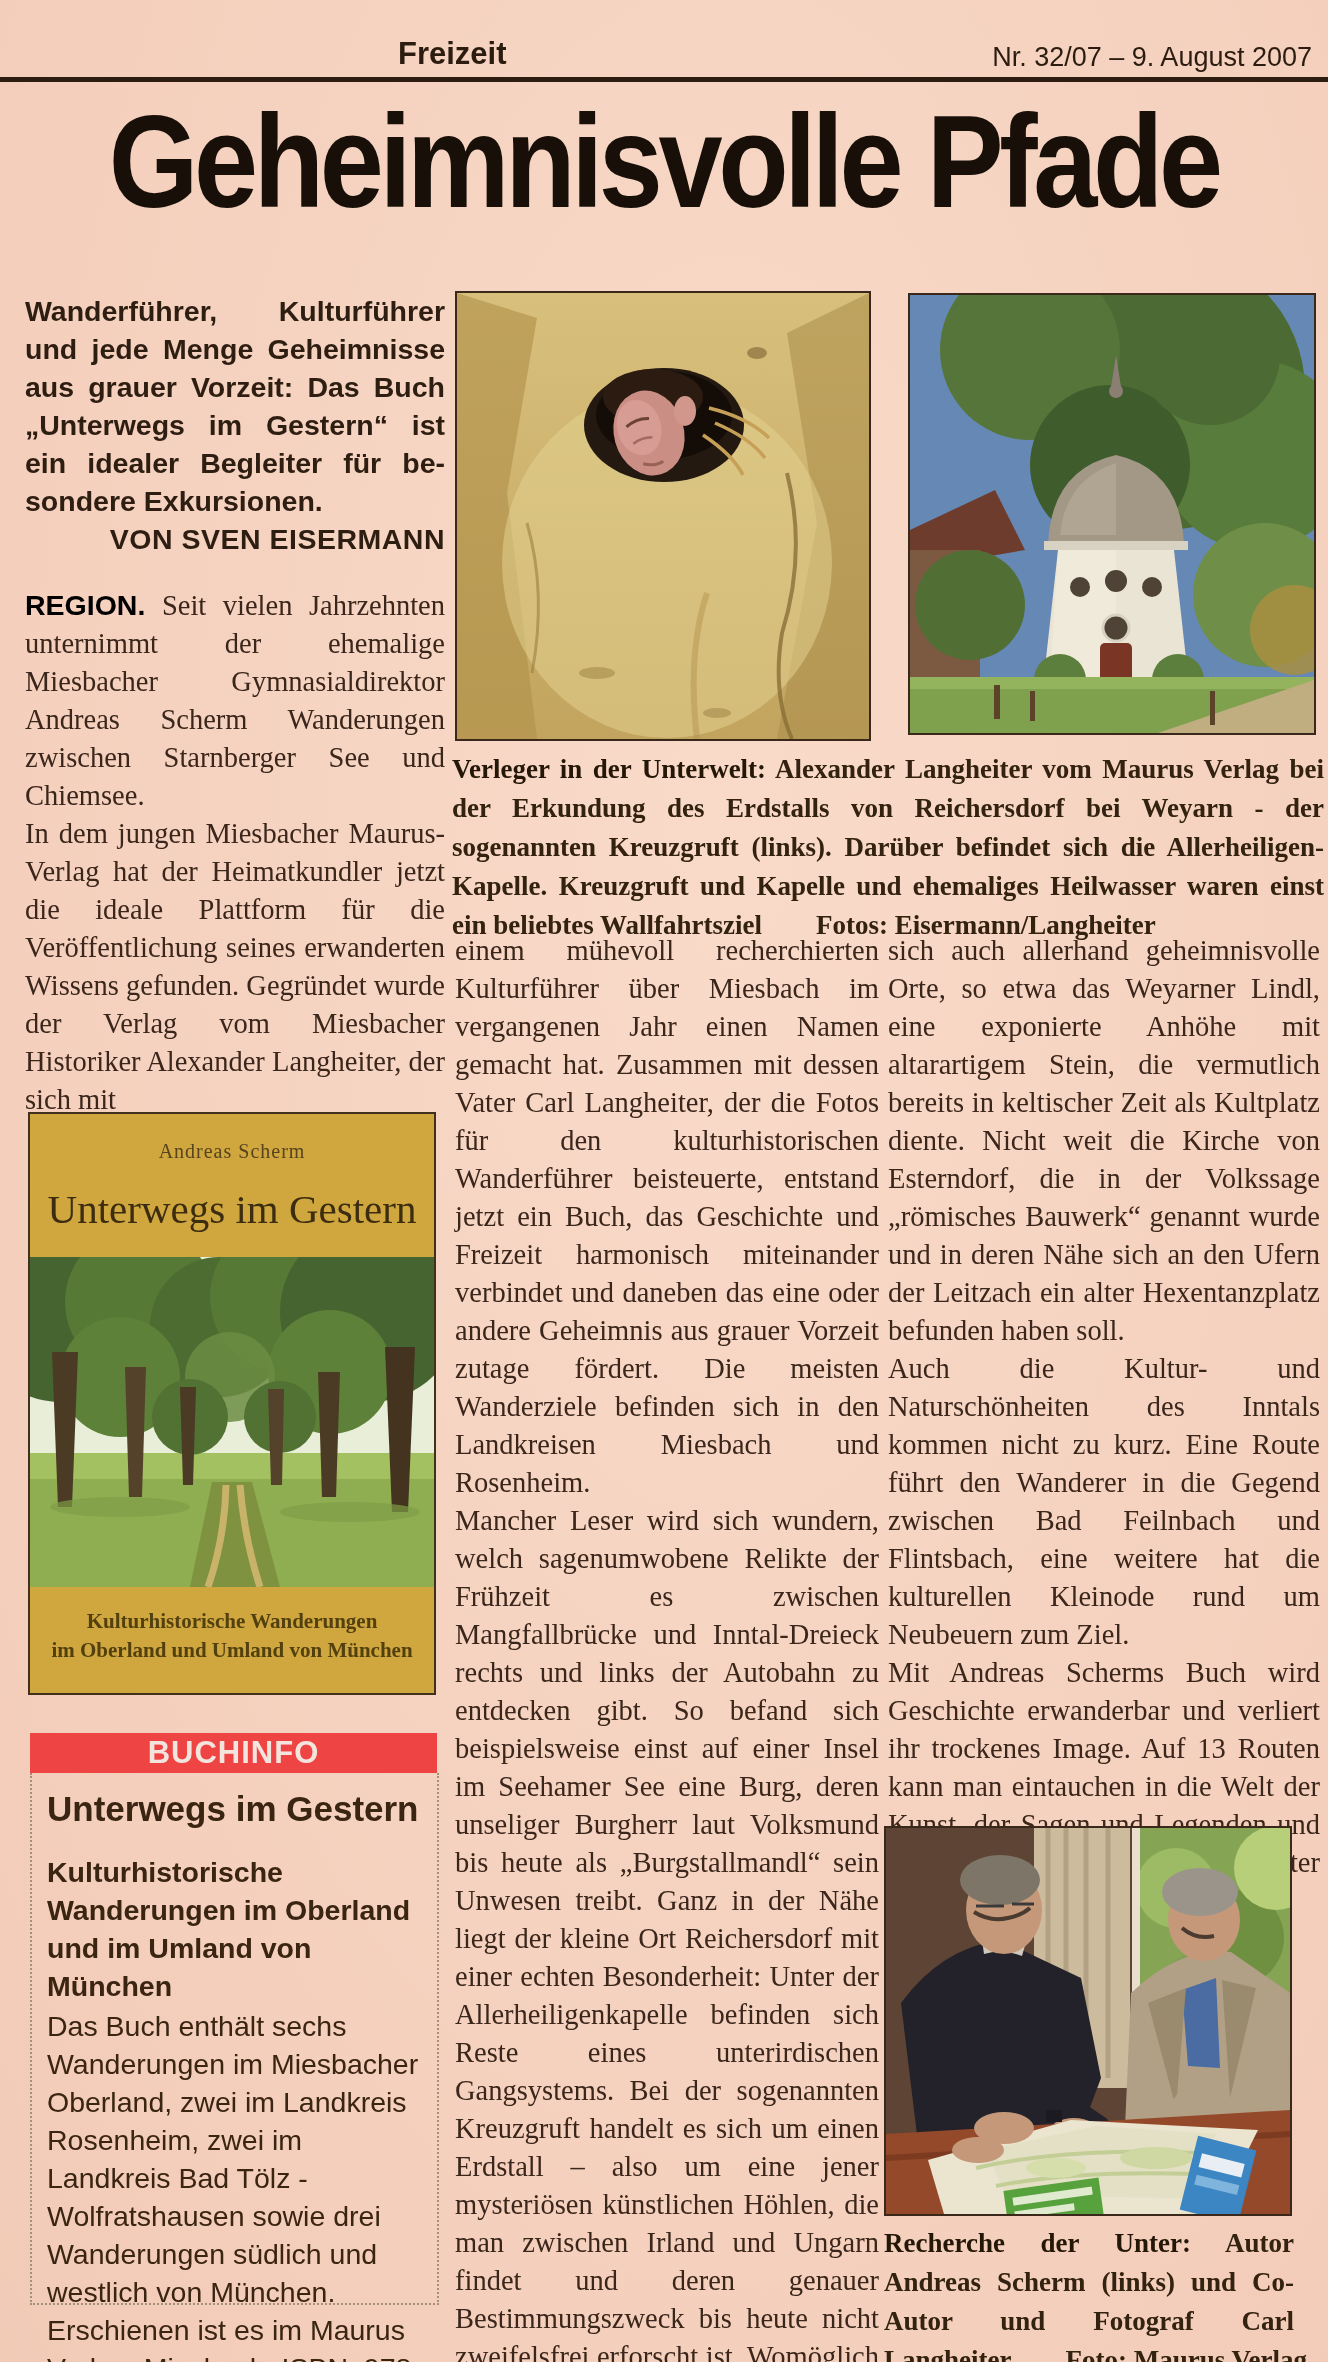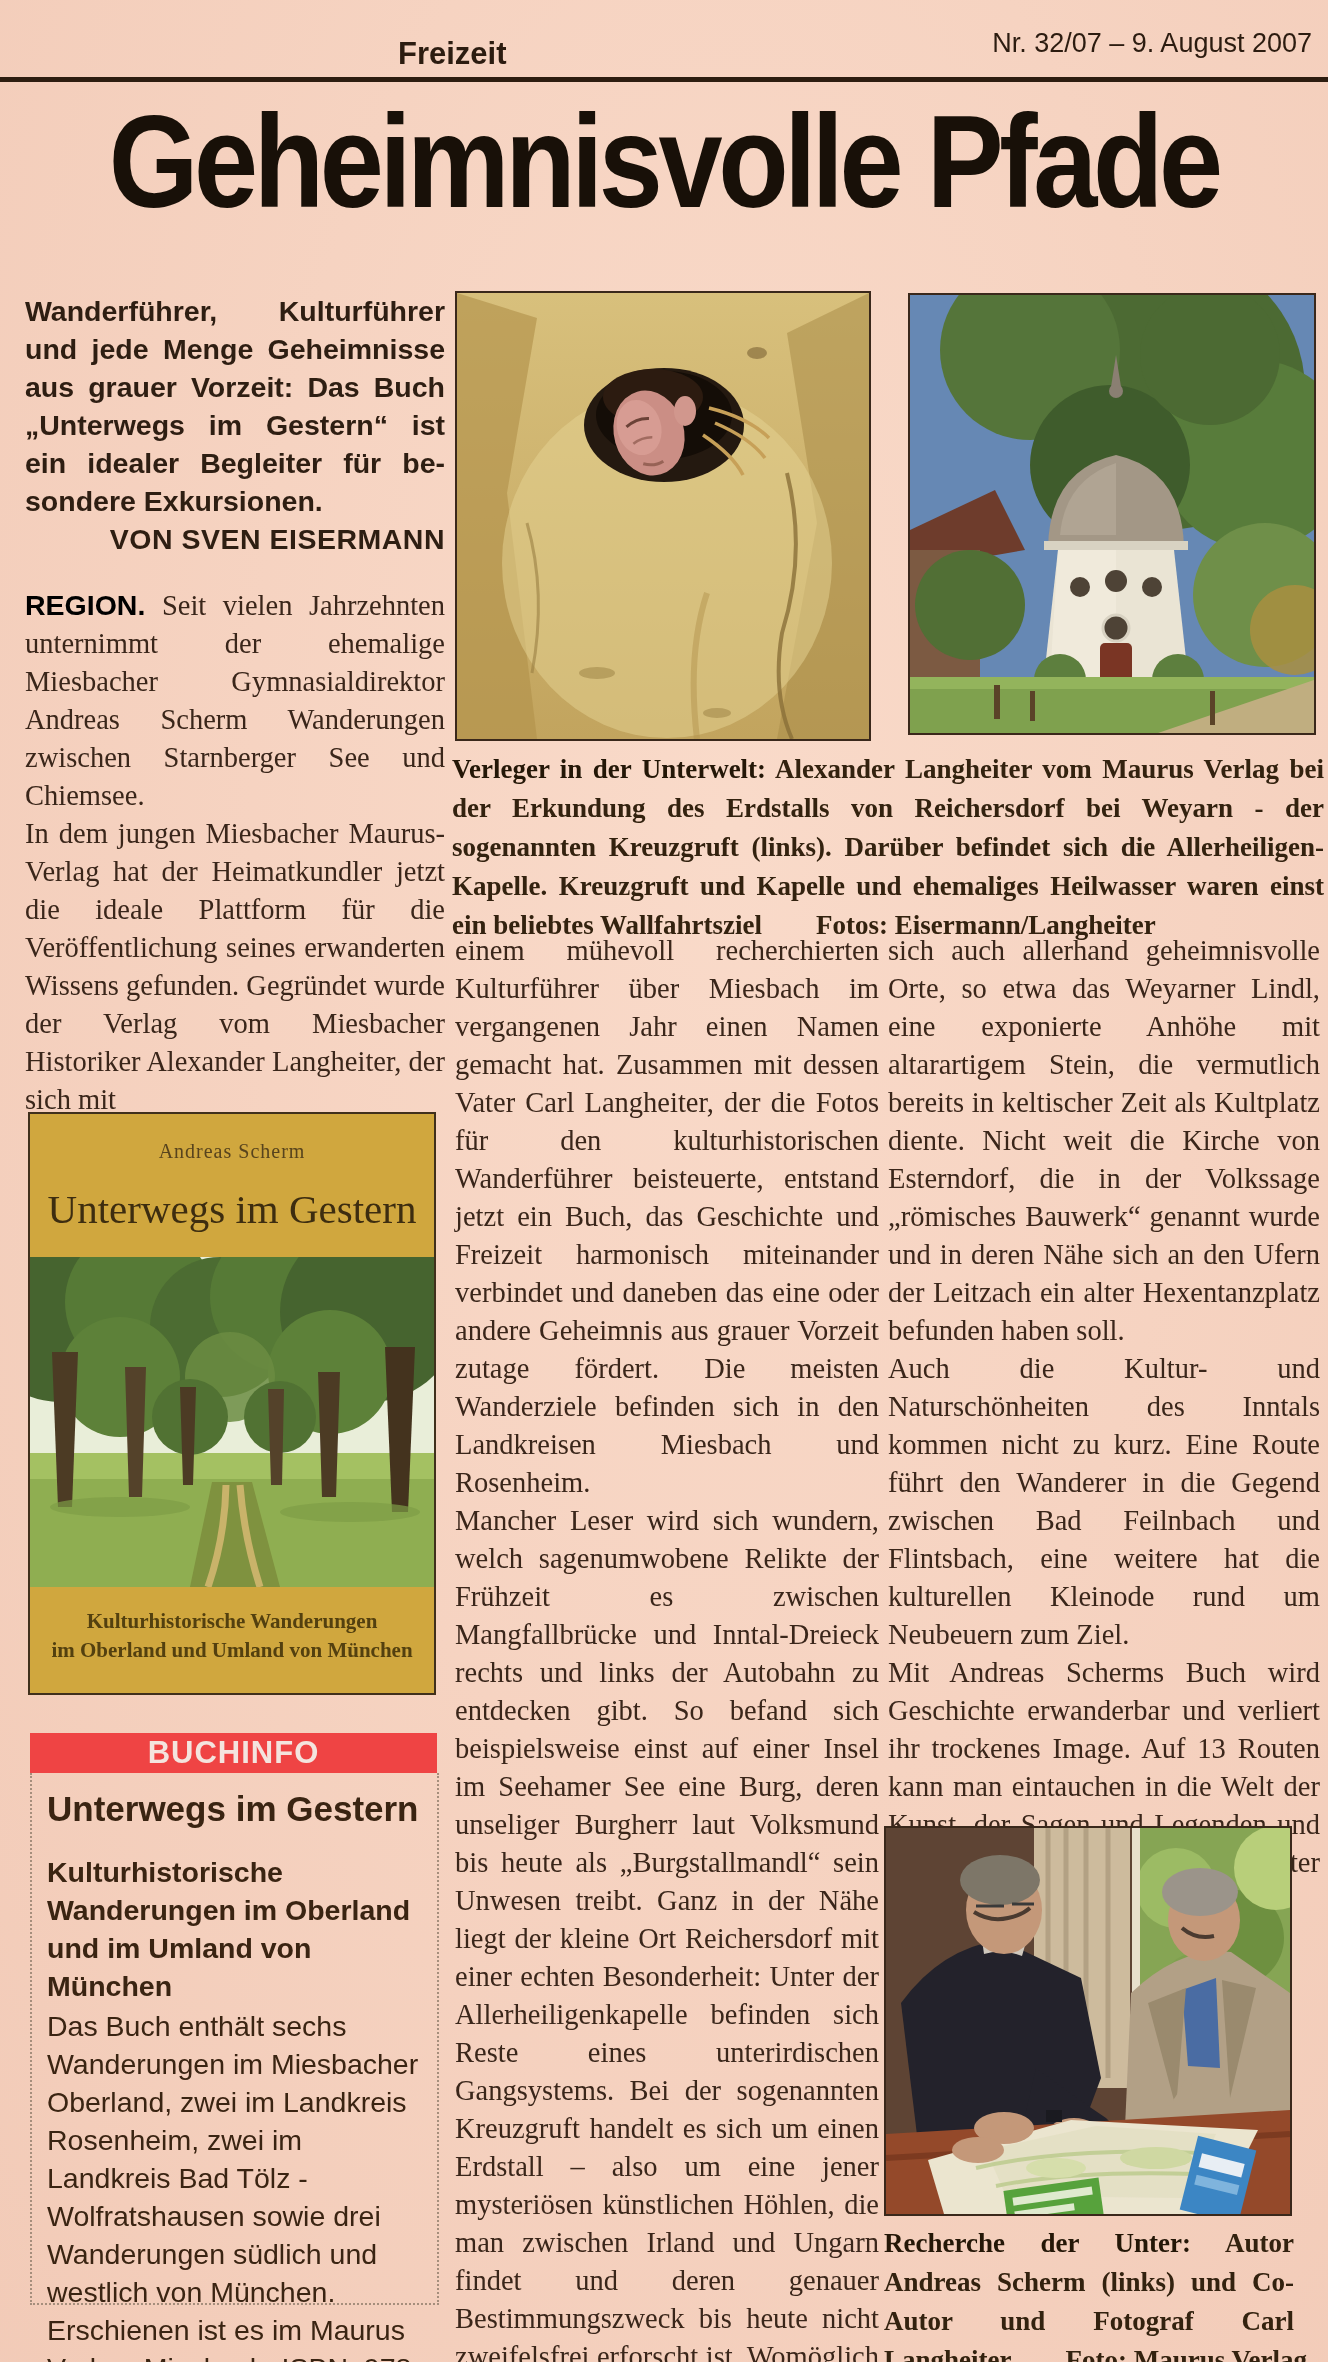--- a/index.html
+++ b/index.html
@@ -7,21 +7,21 @@
     width:1328px;height:2362px;position:relative;overflow:hidden;
     background:#f6d1bf;
     font-family:"Liberation Serif", serif;
     color:#3a261a;
   }
   .paper-tint{position:absolute;inset:0;pointer-events:none;
     background:radial-gradient(ellipse at 55% 35%, rgba(255,235,220,.35), rgba(225,175,150,.18));}
   
   .section-label{position:absolute;left:398px;top:36px;
     font-family:"Liberation Sans",sans-serif;font-weight:700;font-size:31px;color:#2c1c10;}
-  .issue-label{position:absolute;right:16px;top:28px;
+  .issue-label{position:absolute;right:16px;top:42px;
     font-family:"Liberation Sans",sans-serif;font-size:27px;color:#2c1c10;}
   .head-rule{position:absolute;left:0;top:77px;width:1328px;height:5px;background:#2d1d10;}
   .headline{position:absolute;left:0;top:86px;width:1328px;text-align:center;
     font-family:"Liberation Sans",sans-serif;font-weight:700;font-size:131px;
     letter-spacing:-5px;color:#181008;white-space:nowrap;}
   .headline>span{display:inline-block;transform:scaleX(.88);transform-origin:center;}
   
   .col{position:absolute;text-align:justify;}
   .col p{margin:0;font-size:28.5px;line-height:38px;}
   .col1{left:25px;top:292px;width:420px;}

